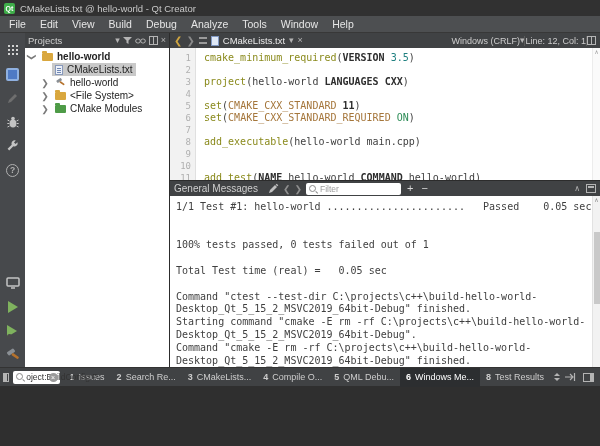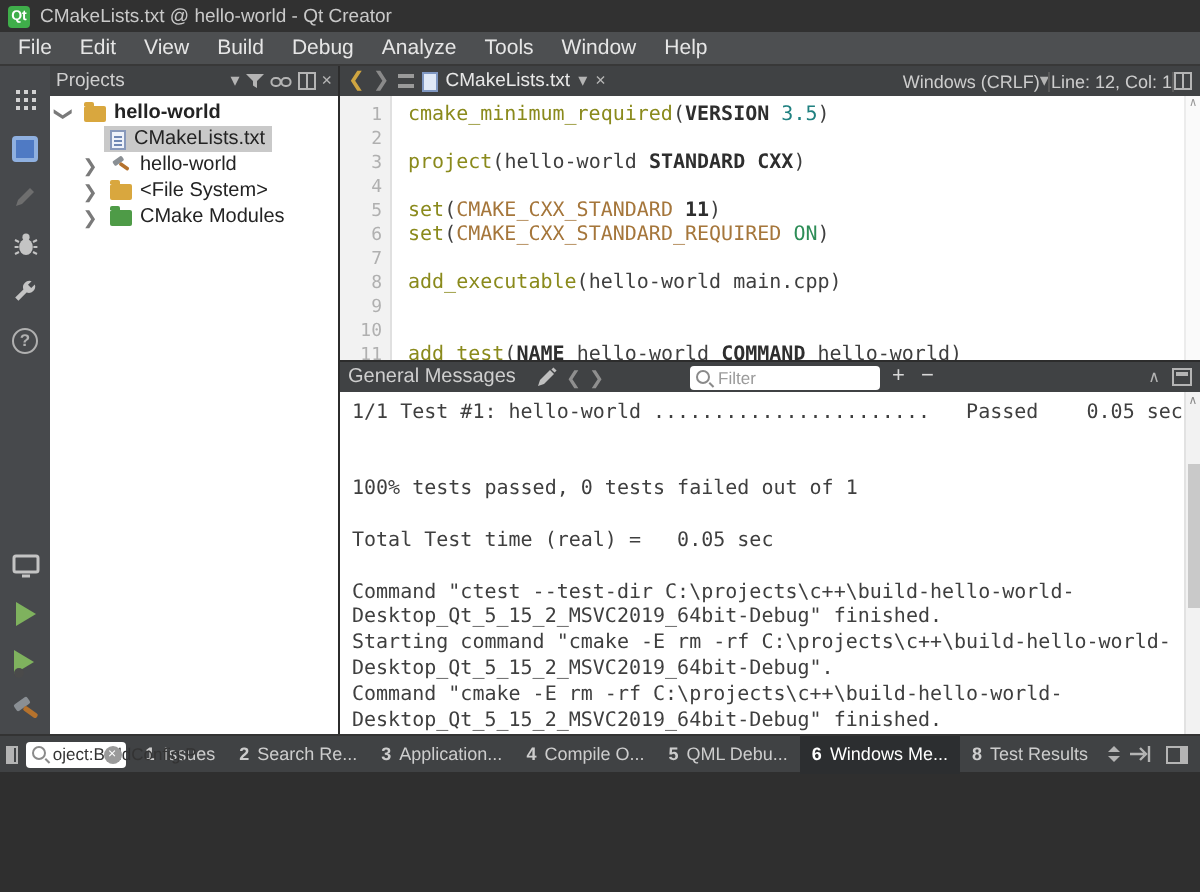--- a/index.html
+++ b/index.html
@@ -103,21 +103,21 @@
   .ed-scroll { position:absolute; right:0; top:0; bottom:0; width:8px; background:#fafafa;
     border-left:1px solid #ececec; color:#9a9a9a; font-size:6px; text-align:center; }
 
   
   .messages-pane { height:187px; display:flex; flex-direction:column; flex:0 0 auto;
     border-top:1px solid #2c2c2c; }
   .msg-header { height:15px; background:#404244; display:flex; align-items:center;
     padding:0 4px; gap:4px; flex:0 0 auto; }
   .msg-title { color:#cfcfcf; font-size:10px; margin-right:6px; }
   .msg-nav { color:#8f8f8f; font-size:9px; }
-  .filter-box { position:relative; width:95px; height:12px; background:#ffffff; border-radius:2px;margin-left:39px; }
+  .filter-box { position:relative; width:95px; height:12px; background:#ffffff; border-radius:2px; }
   .filter-box input { position:absolute; left:14px; top:0; width:78px; height:12px; border:none;
     outline:none; font-size:8.5px; color:#333; background:transparent; font-family:"Liberation Sans",sans-serif; }
   .filter-box input::placeholder { color:#9a9a9a; }
   .i-mag { position:absolute; left:2px; top:1px; width:10px; height:10px; }
   .i-mag::before { content:''; position:absolute; left:1px; top:1px; width:5px; height:5px;
     border:1.2px solid #8a8a8a; border-radius:50%; }
   .i-mag::after { content:''; position:absolute; left:7.5px; top:7.5px; width:3px; height:1.2px;
     background:#8a8a8a; transform:rotate(45deg); transform-origin:0 0; }
   .zoom-btn { color:#d8d8d8; font-size:11px; line-height:11px; padding:0 2px; }
   .msg-right { margin-left:auto; display:flex; align-items:center; gap:6px; }
@@ -317,21 +317,21 @@
             <div class="code-line">
               <span class="line-num">1</span>
               <span class="code-text"><span class="tok-fn">cmake_minimum_required</span><span class="tok-pl">(</span><span class="tok-kw">VERSION</span><span class="tok-pl"> </span><span class="tok-num">3.5</span><span class="tok-pl">)</span></span>
             </div>
             <div class="code-line">
               <span class="line-num">2</span>
               <span class="code-text"></span>
             </div>
             <div class="code-line">
               <span class="line-num">3</span>
-              <span class="code-text"><span class="tok-fn">project</span><span class="tok-pl">(</span><span class="tok-pl">hello-world </span><span class="tok-kw">STANDARD</span><span class="tok-pl"> </span><span class="tok-kw">CXX</span><span class="tok-pl">)</span></span>
+              <span class="code-text"><span class="tok-fn">project</span><span class="tok-pl">(</span><span class="tok-pl">hello-world </span><span class="tok-kw">LANGUAGES</span><span class="tok-pl"> </span><span class="tok-kw">CXX</span><span class="tok-pl">)</span></span>
             </div>
             <div class="code-line">
               <span class="line-num">4</span>
               <span class="code-text"></span>
             </div>
             <div class="code-line">
               <span class="line-num">5</span>
               <span class="code-text"><span class="tok-fn">set</span><span class="tok-pl">(</span><span class="tok-var">CMAKE_CXX_STANDARD</span><span class="tok-pl"> </span><span class="tok-kw">11</span><span class="tok-pl">)</span></span>
             </div>
             <div class="code-line">
@@ -422,21 +422,21 @@
         <span class="pane-tab">
           <span class="tab-num">1</span>
           <span class="tab-label-txt">Issues</span>
         </span>
         <span class="pane-tab">
           <span class="tab-num">2</span>
           <span class="tab-label-txt">Search Re...</span>
         </span>
         <span class="pane-tab">
           <span class="tab-num">3</span>
-          <span class="tab-label-txt">Application...</span>
+          <span class="tab-label-txt">CMakeLists...</span>
         </span>
         <span class="pane-tab">
           <span class="tab-num">4</span>
           <span class="tab-label-txt">Compile O...</span>
         </span>
         <span class="pane-tab">
           <span class="tab-num">5</span>
           <span class="tab-label-txt">QML Debu...</span>
         </span>
         <span class="pane-tab active">

